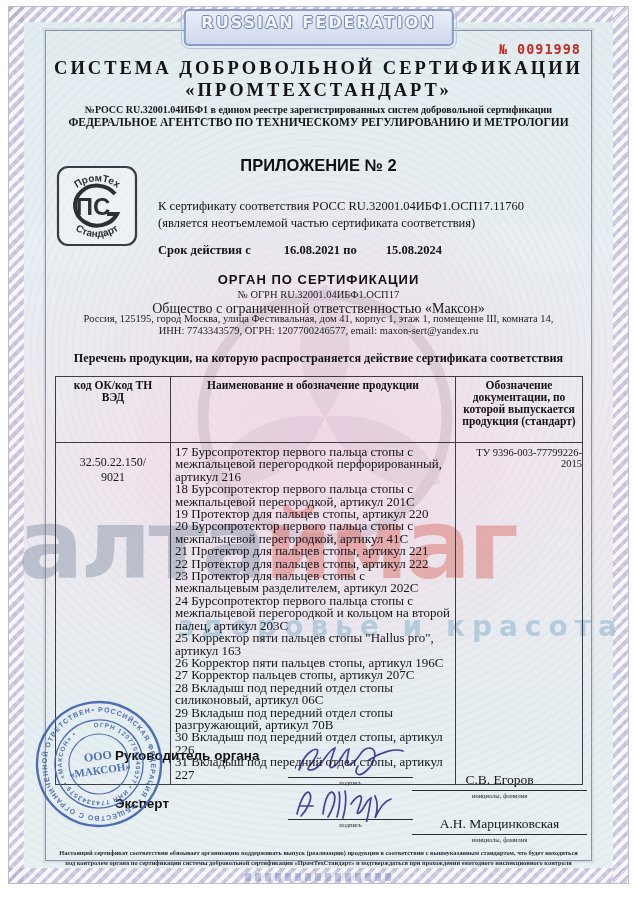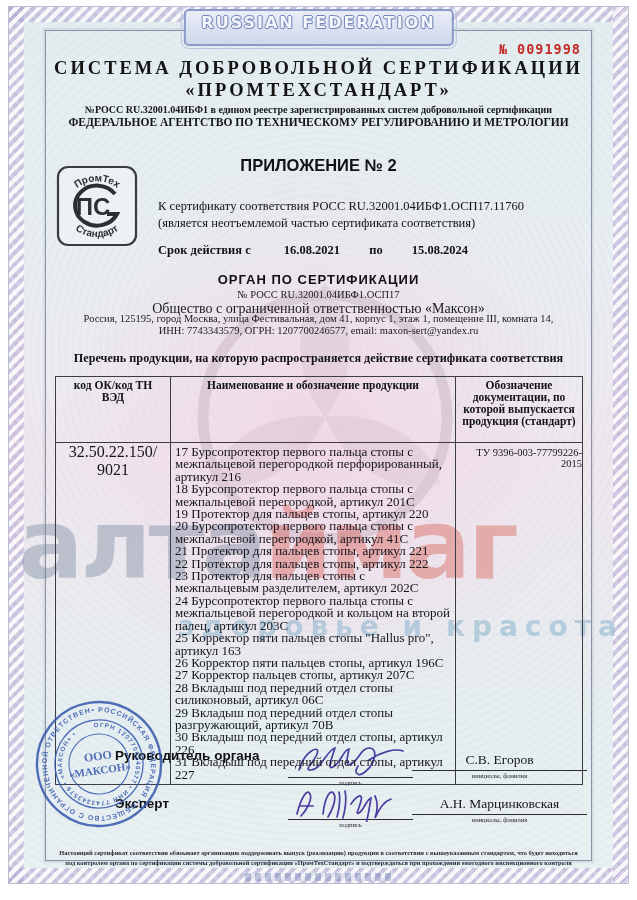--- a/index.html
+++ b/index.html
@@ -52,43 +52,43 @@
   .title2 { top:80px; font-size:18.5px; font-weight:bold; letter-spacing:3px; color:#141414; }
   .registry { top:104px; font-size:10px; font-weight:bold; color:#16161c; }
   .agency { top:116px; font-size:11.5px; font-weight:bold; color:#14141a; }
 
   .logo { left:55px; top:164px; position:absolute; z-index:2; }
   .appendix-title { top:156px; font-family:"Liberation Sans", sans-serif; font-size:16.5px; font-weight:bold; color:#111; }
   .app-line1 { left:158px; top:199px; position:absolute; font-size:12.5px; color:#131313; }
   .app-line2 { left:158px; top:216px; position:absolute; font-size:12.5px; color:#131313; }
   .validity { left:158px; top:243px; position:absolute; font-size:12.5px; font-weight:bold; color:#131313; }
   .validity span { display:inline-block; }
-  .validity .d1 { margin-left:30px; } .validity .po { margin-left:26px; } .validity .d2 { margin-left:26px; }
+  .validity .d1 { margin-left:30px; } .validity .po { } .validity .d2 { margin-left:26px; }
 
   .org-title { top:272px; font-family:"Liberation Sans", sans-serif; font-size:13px; font-weight:bold; letter-spacing:1px; color:#101014; }
   .org-number { top:289px; font-size:10.5px; color:#1a1a22; }
   .org-name { top:301px; font-size:14px; color:#1a1a22; }
   .org-address { top:313px; font-size:10.5px; color:#1a1a22; }
   .org-details { top:325px; font-size:10.5px; color:#1a1a22; }
   .products-heading { top:351px; font-size:12.2px; font-weight:bold; color:#111; }
 
   table.products { position:absolute; z-index:2; left:55px; top:376px; width:527px; border-collapse:collapse; table-layout:fixed; }
   table.products th, table.products td { border:1px solid #3c3c44; vertical-align:top; background:transparent; }
   col.c1 { width:115px; } col.c2 { width:285px; } col.c3 { width:127px; }
   th.hcell { height:66px; vertical-align:middle; font-size:11.5px; font-weight:bold; text-align:center; padding:2px 6px; color:#121216; }
-  td.code { text-align:center; font-size:16px; padding-top:0; color:#15151c; height:254px; }
+  td.code { text-align:center; font-size:12px; padding-top:12px; color:#15151c; height:254px; }
   td.items { padding:3px 3px 3px 4px; }
   td.std { text-align:right; font-size:10.5px; padding-top:4px; color:#15151c; }
   .product-line { font-size:13px; line-height:12.4px; color:#15151c; }
 
   .sig-label { left:115px; position:absolute; font-family:"Liberation Sans", sans-serif; font-size:13.5px; font-weight:bold; color:#101014; }
   .sig-box { position:absolute; width:125px; text-align:center; }
   .sig-box .rule { border-bottom:1px solid #2c2c34; height:38px; }
   .cap { font-size:6.5px; color:#2c2c34; padding-top:1px; }
-  .name-box { position:absolute; width:175px; text-align:center; }
+  .name-box { position:absolute; width:175px; text-align:center;margin-top:20px; }
   .name-box .nm { font-size:13.5px; color:#15151c; border-bottom:1px solid #2c2c34; padding-bottom:2px; }
   .ink { stroke:#4a3fa0; stroke-width:1.7; fill:none; stroke-linecap:round; }
 
   .stamp { position:absolute; left:33px; top:698px; z-index:3; opacity:.88; transform:rotate(-8deg); }
 
   .fine-print { left:58px; right:58px; top:848px; position:absolute; z-index:2; text-align:center;
     font-size:6.4px; line-height:9.5px; font-weight:bold; color:#2a2a38; }
   .print-mark { position:absolute; z-index:2; top:873px; left:50%; transform:translateX(-50%); width:148px; height:8px;
     background:repeating-linear-gradient(90deg, rgba(120,135,185,.45) 0 6px, rgba(235,240,248,.6) 6px 10px); border-radius:1px; }
 </style>
@@ -145,21 +145,21 @@
   <div class="app-line1 c">К сертификату соответствия РОСС RU.32001.04ИБФ1.ОСП17.11760</div>
   <div class="app-line2 c">(является неотъемлемой частью сертификата соответствия)</div>
   <div class="validity c">
     <span>Срок действия с</span>
     <span class="d1">16.08.2021</span>
     <span class="po">по</span>
     <span class="d2">15.08.2024</span>
   </div>
 
   <div class="c center org-title">ОРГАН ПО СЕРТИФИКАЦИИ</div>
-  <div class="c center org-number">№ РОСС RU.32001.04ИБФ1.ОСП17</div>
+  <div class="c center org-number">№ ОГРН RU.32001.04ИБФ1.ОСП17</div>
   <div class="c center org-name">Общество с ограниченной ответственностью «Максон»</div>
   <div class="c center org-address">Россия, 125195, город Москва, улица Фестивальная, дом 41, корпус 1, этаж 1, помещение III, комната 14,</div>
   <div class="c center org-details">ИНН: 7743343579, ОГРН: 1207700246577, email: maxon-sert@yandex.ru</div>
   <div class="c center products-heading">Перечень продукции, на которую распространяется действие сертификата соответствия</div>
 
   <table class="products">
     <colgroup>
         <col class="c1">
         <col class="c2">
         <col class="c3">

